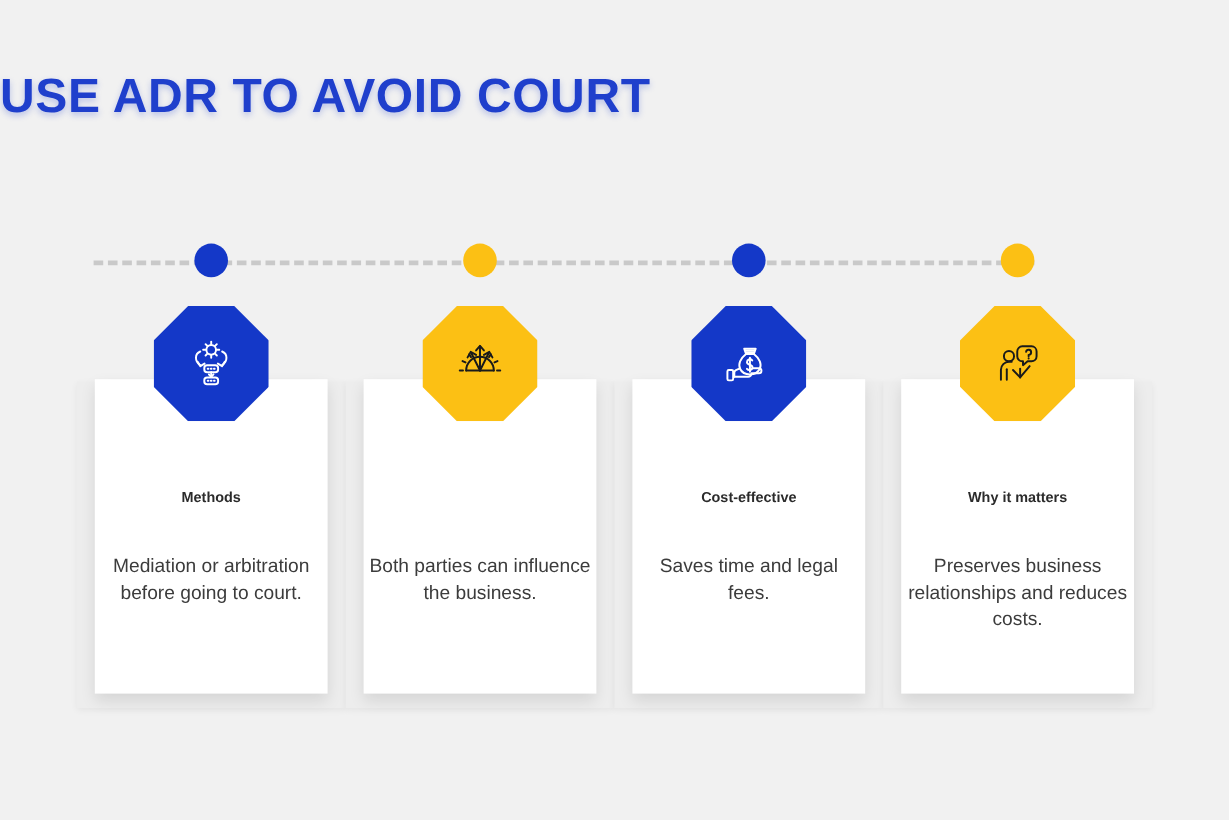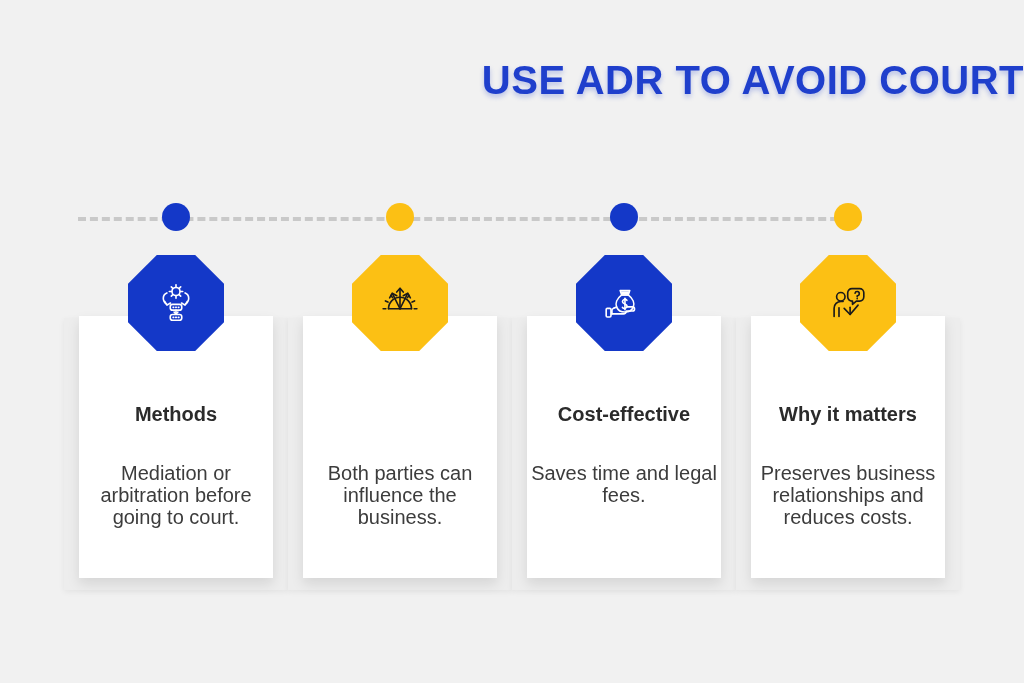--- a/index.html
+++ b/index.html
@@ -21,21 +21,21 @@
     width: 1024px;
     height: 683px;
   }
 
   
   .title {
     position: absolute;
     top: 58px;
     left: 0;
     width: 1024px;
-    text-align: right;
+    text-align: left;
     font-size: 40px;
     font-weight: 800;
     letter-spacing: 0.5px;
     color: #1f3fcc;
     text-shadow: 0 3px 5px rgba(31,63,204,0.28);
     font-family: "Liberation Sans", sans-serif;
   }
 
   
   .timeline {
@@ -117,33 +117,33 @@
   .badge-yellow { background: #fcc014; }
   .badge svg { display: block; }
 
   
   .card-heading {
     position: absolute;
     top: 86px;
     left: 8px;
     width: 178px;
     text-align: center;
-    font-size: 20px;
+    font-size: 12px;
     line-height: 25px;
     font-weight: 700;
     color: #2b2b2b;
     font-family: "Liberation Sans", sans-serif;
   }
   .card-body {
     position: absolute;
     top: 146px;
     left: 4px;
     width: 186px;
     text-align: center;
-    font-size: 20px;
+    font-size: 16px;
     line-height: 22px;
     color: #3c3c3c;
     font-family: "Liberation Sans", sans-serif;
   }
 </style>
 </head>
 <body>
 
 <div id="infographic">
 

